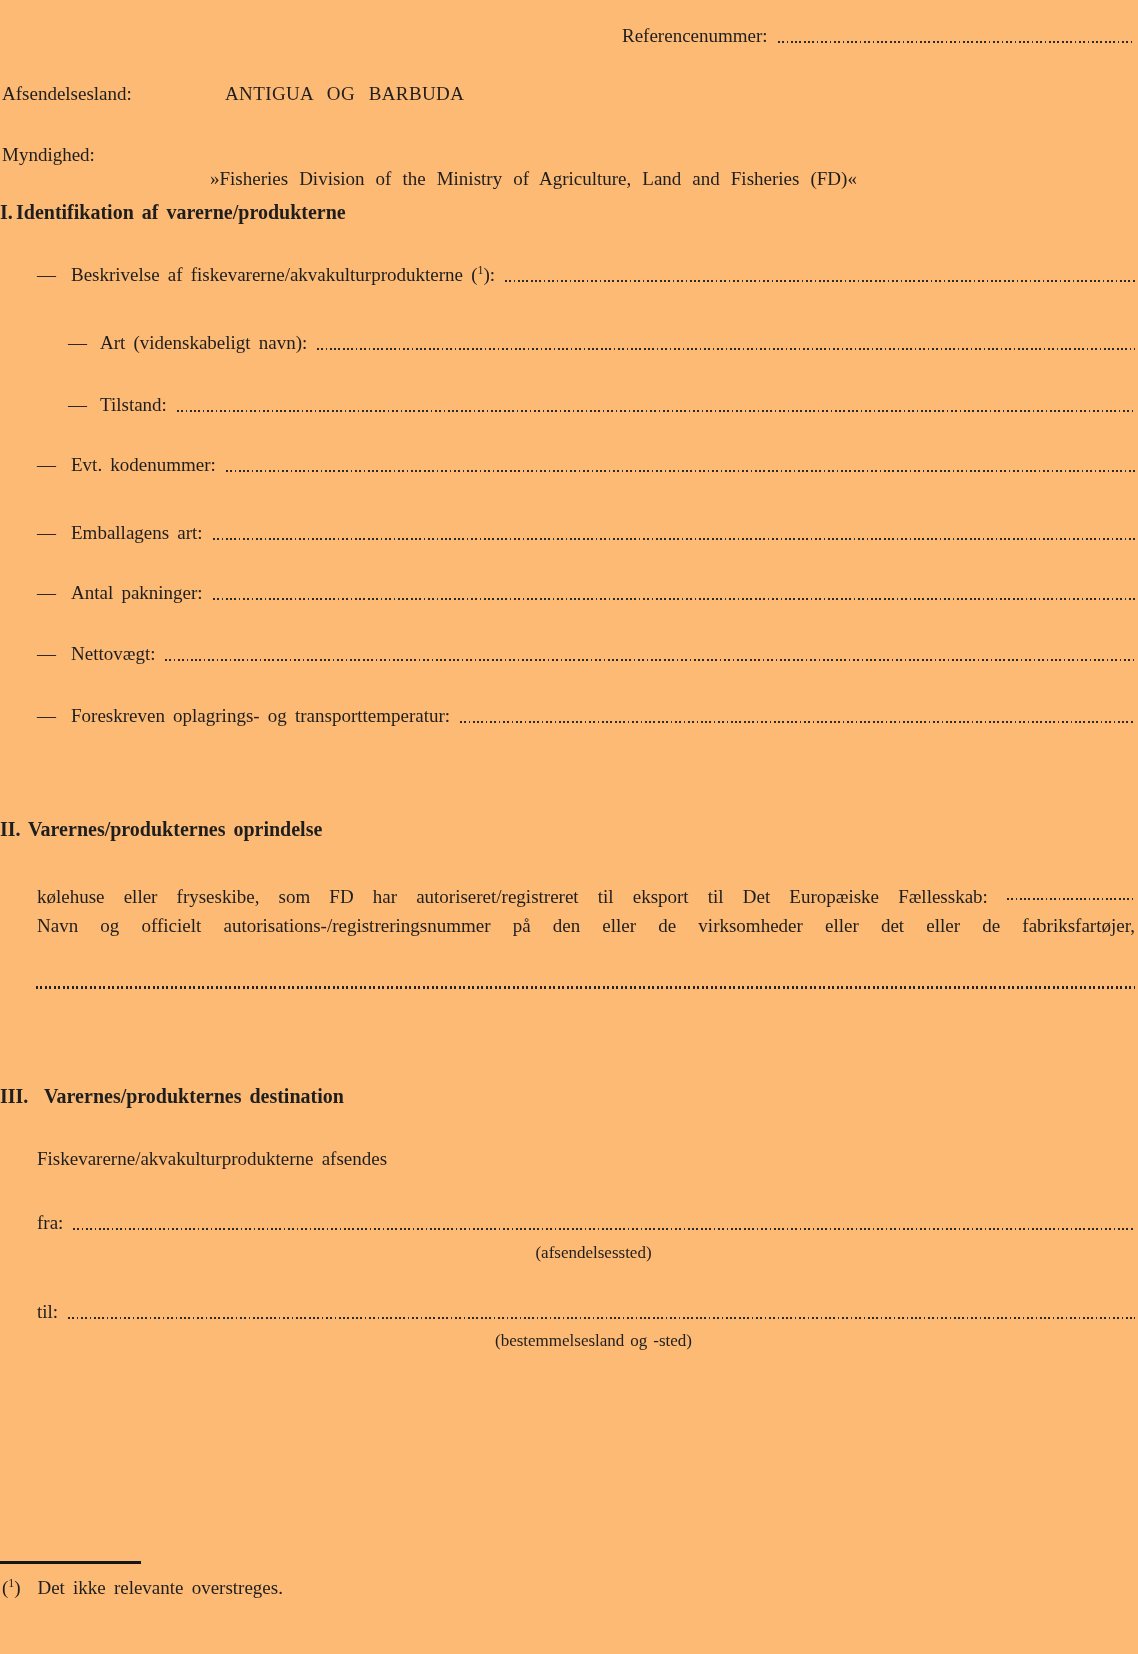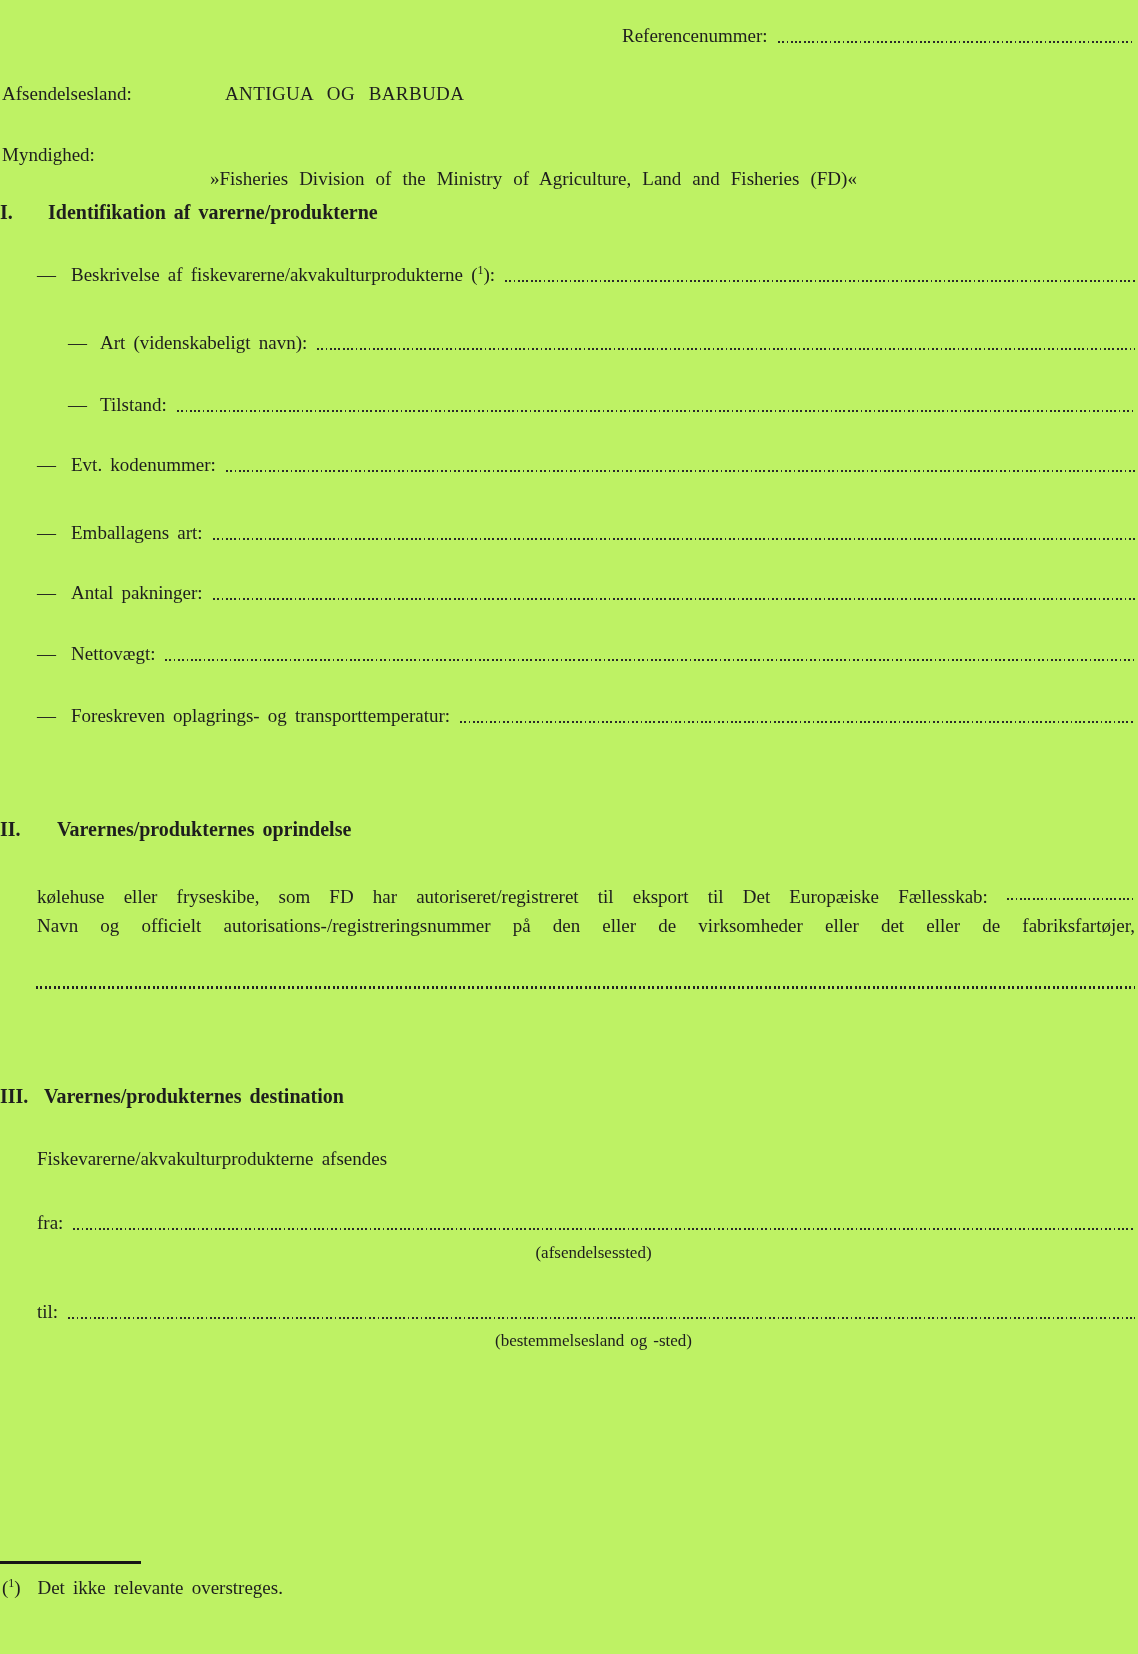--- a/index.html
+++ b/index.html
@@ -1,20 +1,20 @@
 <!DOCTYPE html>
 <html><head>
 <meta charset="utf-8">
 <style>
   html, body { margin: 0; padding: 0; background: #ffffff; }
   .page {
     position: relative;
     width: 1138px;
     height: 1654px;
-    background: #bef264;
+    background: #fdba74;
     font-family: "Liberation Serif", serif;
     font-size: 19px;
     color: #1e1e1e;
     overflow: hidden;
   }
   .abs { position: absolute; }
   .row {
     position: absolute;
     display: flex;
     line-height: 23px;
@@ -78,21 +78,21 @@
   </div>
 
   <span class="abs ws" style="top:83px; left:2px;">Afsendelsesland:</span>
   <span class="abs country-value" style="top:83px; left:225px;">ANTIGUA OG BARBUDA</span>
 
   <span class="abs ws" style="top:144px; left:2px;">Myndighed:</span>
   <span class="abs authority-value" style="top:144px; left:210px;">»Fisheries Division of the Ministry of Agriculture, Land and Fisheries (FD)«</span>
 
   <div class="heading" style="top:201px;">
     <span class="numeral">I.</span>
-    <span style="margin-left:48px;">Identifikation af varerne/produkterne</span>
+    <span style="margin-left:16px;">Identifikation af varerne/produkterne</span>
   </div>
 
   <div class="row" style="top:263px; left:37px; right:3px;">
     <span class="dash">—</span>
     <span class="ws"><span>Beskrivelse af fiskevarerne/akvakulturprodukterne (</span><sup>1</sup><span>):</span></span>
     <span class="leader"></span>
   </div>
 
   <div class="row" style="top:331px; left:68px; right:3px;">
     <span class="dash" style="margin-right:13px;">—</span>
@@ -131,21 +131,21 @@
   </div>
 
   <div class="row" style="top:704px; left:37px; right:3px;">
     <span class="dash">—</span>
     <span class="ws">Foreskreven oplagrings- og transporttemperatur:</span>
     <span class="leader"></span>
   </div>
 
   <div class="heading" style="top:818px;">
     <span class="numeral">II.</span>
-    <span style="margin-left:57px;">Varernes/produkternes oprindelse</span>
+    <span style="margin-left:28px;">Varernes/produkternes oprindelse</span>
   </div>
 
   <div class="abs" style="top:882px; left:37px; right:3px;">
     <div class="para-line"><span>kølehuse eller fryseskibe, som FD har autoriseret/registreret til eksport til Det Europæiske Fællesskab:</span> <span class="inline-dots"></span></div>
     <div class="para-line">Navn og officielt autorisations-/registreringsnummer på den eller de virksomheder eller det eller de fabriksfartøjer,</div>
   </div>
 
   <div class="dotline" style="top:986px; left:36px; right:3px;"></div>
 
   <div class="heading" style="top:1085px;">

